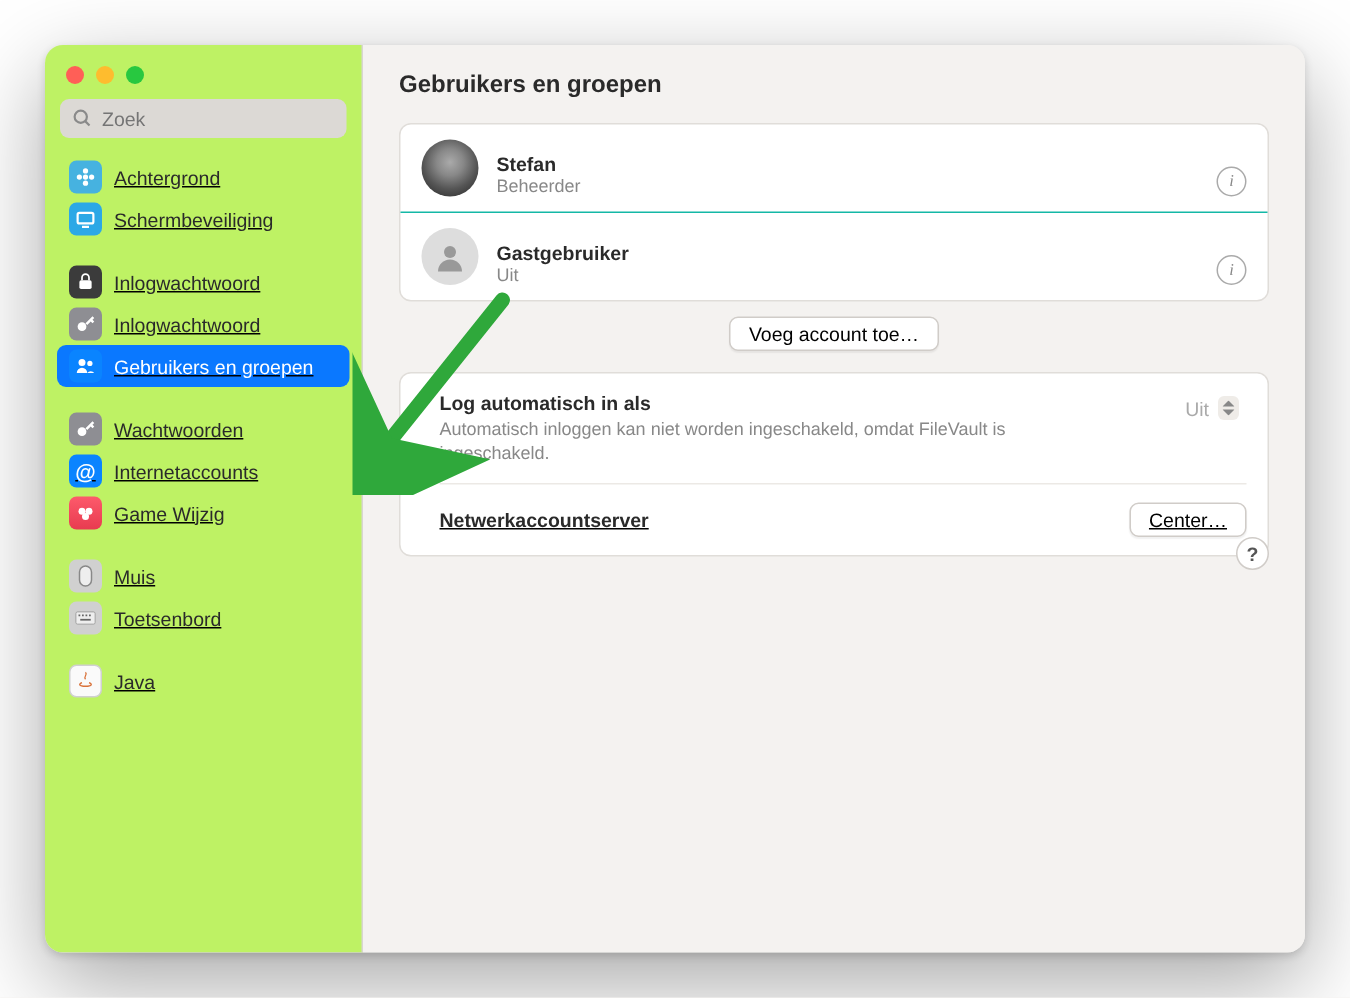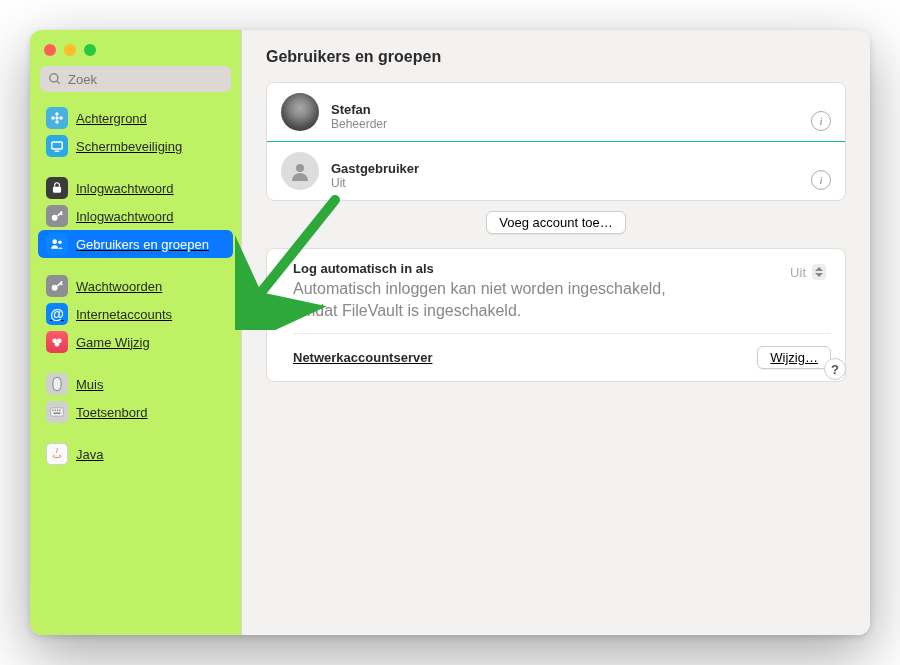--- a/index.html
+++ b/index.html
@@ -121,21 +121,21 @@
       padding: 3px 12px; font-size: 13px; cursor: pointer;
       box-shadow: 0 1px 1px rgba(0,0,0,0.06);
     }
     .setting-panel {
       background: #fff; border-radius: 8px; border: 1px solid #e0ddd9;
       padding: 12px 14px;
     }
     .setting-row { display:flex; align-items: flex-start; gap: 12px; margin-left: 12px; }
     .setting-row + .setting-row { border-top: 1px solid #ece9e5; padding-top: 12px; margin-top: 12px; }
     .setting-title { font-size: 13px; font-weight: 600; color: #2a2a2a; }
-    .setting-desc { font-size: 16px; color: #888; max-width: 380px; margin-top: 2px; line-height: 1.35; }
+    .setting-desc { font-size: 12px; color: #888; max-width: 380px; margin-top: 2px; line-height: 1.35; }
     .select-pill {
       margin-left: auto;
       display: flex; align-items: center; gap: 6px;
       font-size: 13px; color: #aaa;
       border: 1px solid transparent; border-radius: 5px; padding: 2px 4px 2px 8px;
     }
     .chev-box {
       width: 14px; height: 16px; border-radius: 4px; background: #efece8;
       display:flex; flex-direction:column; align-items:center; justify-content:center;
     }
@@ -346,21 +346,21 @@
                 <path d="M4 0L0 4h8z"></path>
               </svg>
             <svg width="8" height="5" viewBox="0 0 8 5" fill="#888">
                 <path d="M4 5L0 1h8z"></path>
               </svg>
           </span>
         </div>
       </div>
       <div class="setting-row net-row">
         <div class="setting-title">Netwerkaccountserver</div>
-        <button class="btn">Wijzig…</button>
+        <button class="btn">Center…</button>
       </div>
     </div>
 
     <div class="help-btn">?</div>
   </div>
 
   <svg class="arrow-svg" viewBox="0 0 120 140">
     <defs>
       <marker id="ah" markerWidth="12" markerHeight="12" refX="4" refY="6" orient="auto">
         <path d="M0 0 L12 6 L0 12 L3 6 Z" fill="#2fa83b"></path>

